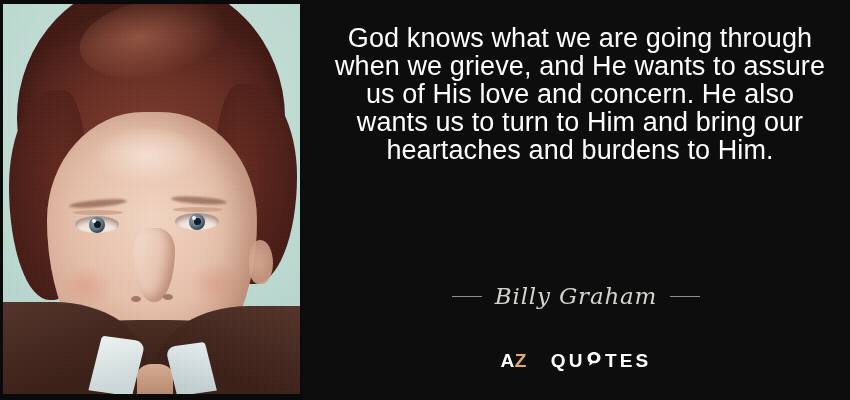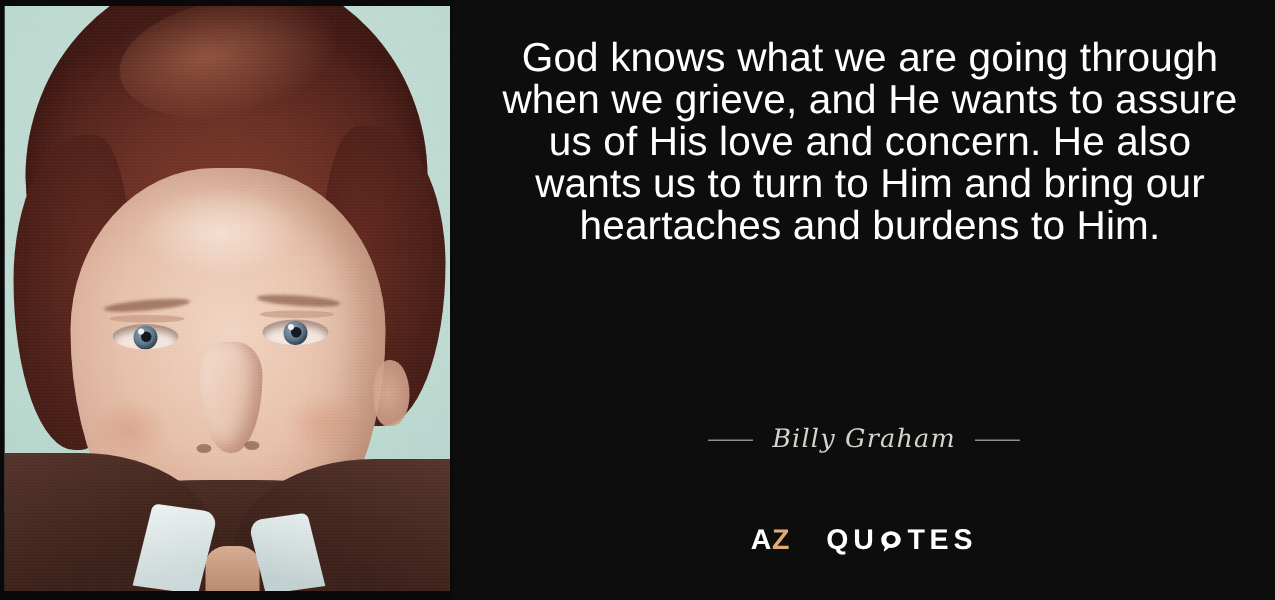--- a/index.html
+++ b/index.html
@@ -365,21 +365,21 @@
   .attr-dash {
     display: block;
     width: 30px;
     height: 1px;
     background: #8e8e8e;
   }
   .attr-name {
     color: #d5d3cd;
     font-family: "DejaVu Serif", serif;
     font-style: italic;
-    font-size: 17px;
+    font-size: 23px;
     letter-spacing: .8px;
     white-space: nowrap;
   }
 
   .brand {
     position: absolute;
     left: 0;
     top: 351px;
     width: 548px;
     display: flex;
@@ -395,21 +395,20 @@
   .brand-a { color: #ffffff; }
   .brand-z { color: #e0aa72; }
   .brand-quotes {
     margin-left: 24px;
     font-size: 19px;
     font-weight: 700;
     letter-spacing: 3.2px;
     color: #ffffff;
     line-height: 1;
     display: flex;
-    align-items: center;
   }
   .bubble-o {
     position: relative;
     display: inline-block;
     width: 16px;
     height: 16px;
     margin: 0 3.2px 0 0;
     vertical-align: middle;
   }
   .bubble-o svg { display: block; }

